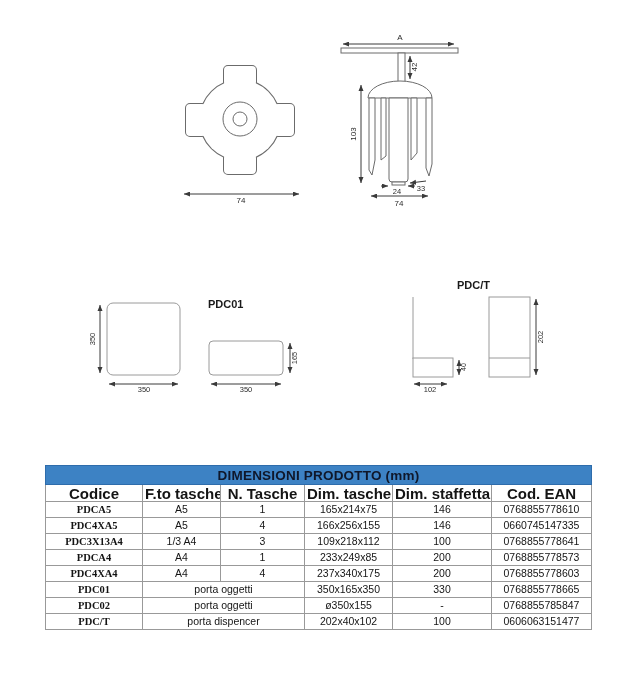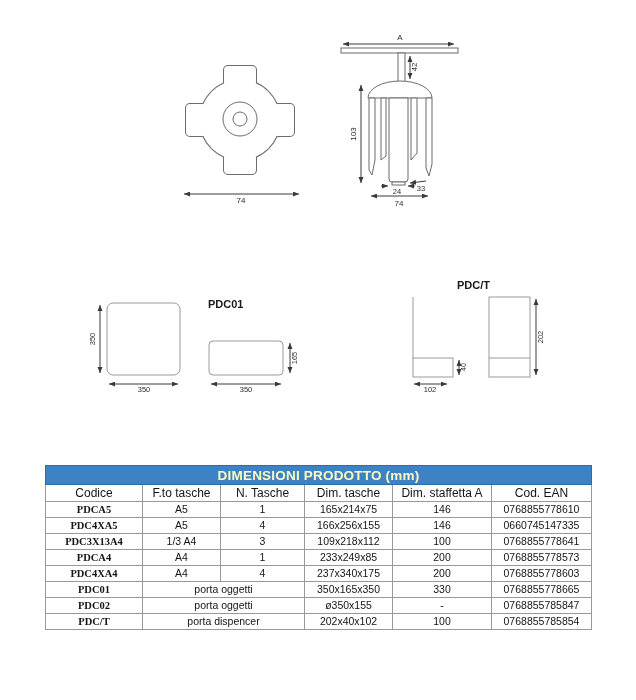--- a/index.html
+++ b/index.html
@@ -10,22 +10,22 @@
   .dim{stroke:#3a3a3a;stroke-width:1;fill:none;}
   .shape{stroke:#6b6b6b;stroke-width:1;fill:#ffffff;}
   .shape2{stroke:#9a9a9a;stroke-width:1;fill:#ffffff;}
   .fig-label{font-size:11px;font-weight:bold;fill:#1a1a1a;}
   .dim-t{font-size:8px;}
   .dim-s{font-size:7.5px;}
 
   .dim-table{position:absolute;left:45px;top:465px;width:546px;border-collapse:collapse;table-layout:fixed;}
   .dim-table th,.dim-table td{border:1px solid #999999;padding:0 2px;text-align:center;vertical-align:middle;
       font-size:10.5px;color:#141414;height:15px;line-height:13px;overflow:hidden;white-space:nowrap;}
-  .dim-table th{font-weight:normal;font-size:12px;height:16px;}
-  .dim-table th.title-cell{height:18px;font-size:13.5px;font-weight:bold;color:#fef9c3;
+  .dim-table th{font-weight:bold;font-size:15px;height:16px;}
+  .dim-table th.title-cell{height:18px;font-size:13.5px;font-weight:bold;color:#0f172a;
       border:1px solid #2e6cab;letter-spacing:0.2px;}
   .dim-table td.codice{font-weight:bold;font-family:Liberation Serif, serif;}
 </style>
 </head>
 <body>
 
 <div class="page">
 
   <svg width="636" height="460" viewBox="0 0 636 460">
     <defs>
@@ -195,18 +195,18 @@
         <td colspan="2">porta oggetti</td>
         <td>ø350x155</td>
         <td>-</td>
         <td>0768855785847</td>
       </tr>
       <tr>
         <td class="codice">PDC/T</td>
         <td colspan="2">porta dispencer</td>
         <td>202x40x102</td>
         <td>100</td>
-        <td>0768855785854</td>
+        <td>0606063151477</td>
       </tr>
     </tbody>
   </table>
 
 </div>
 
 </body></html>

